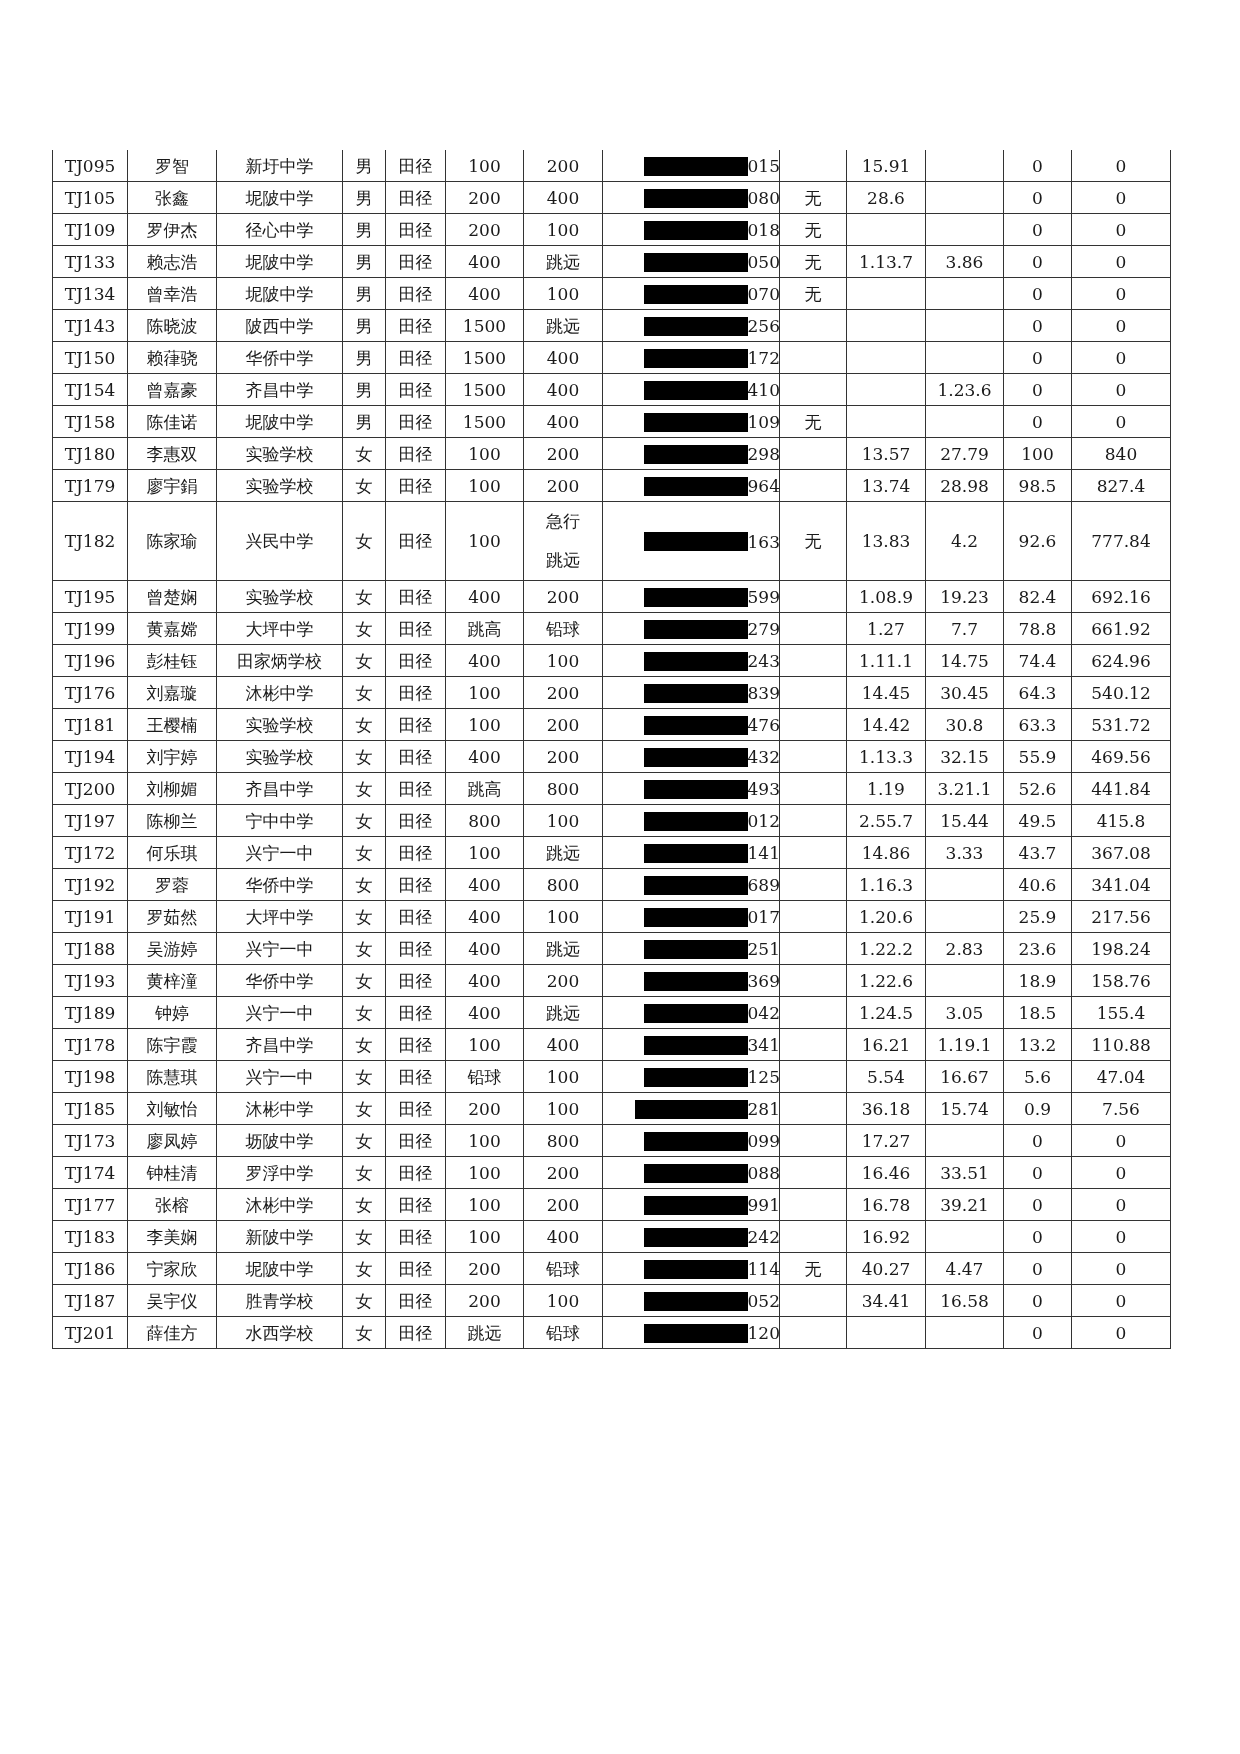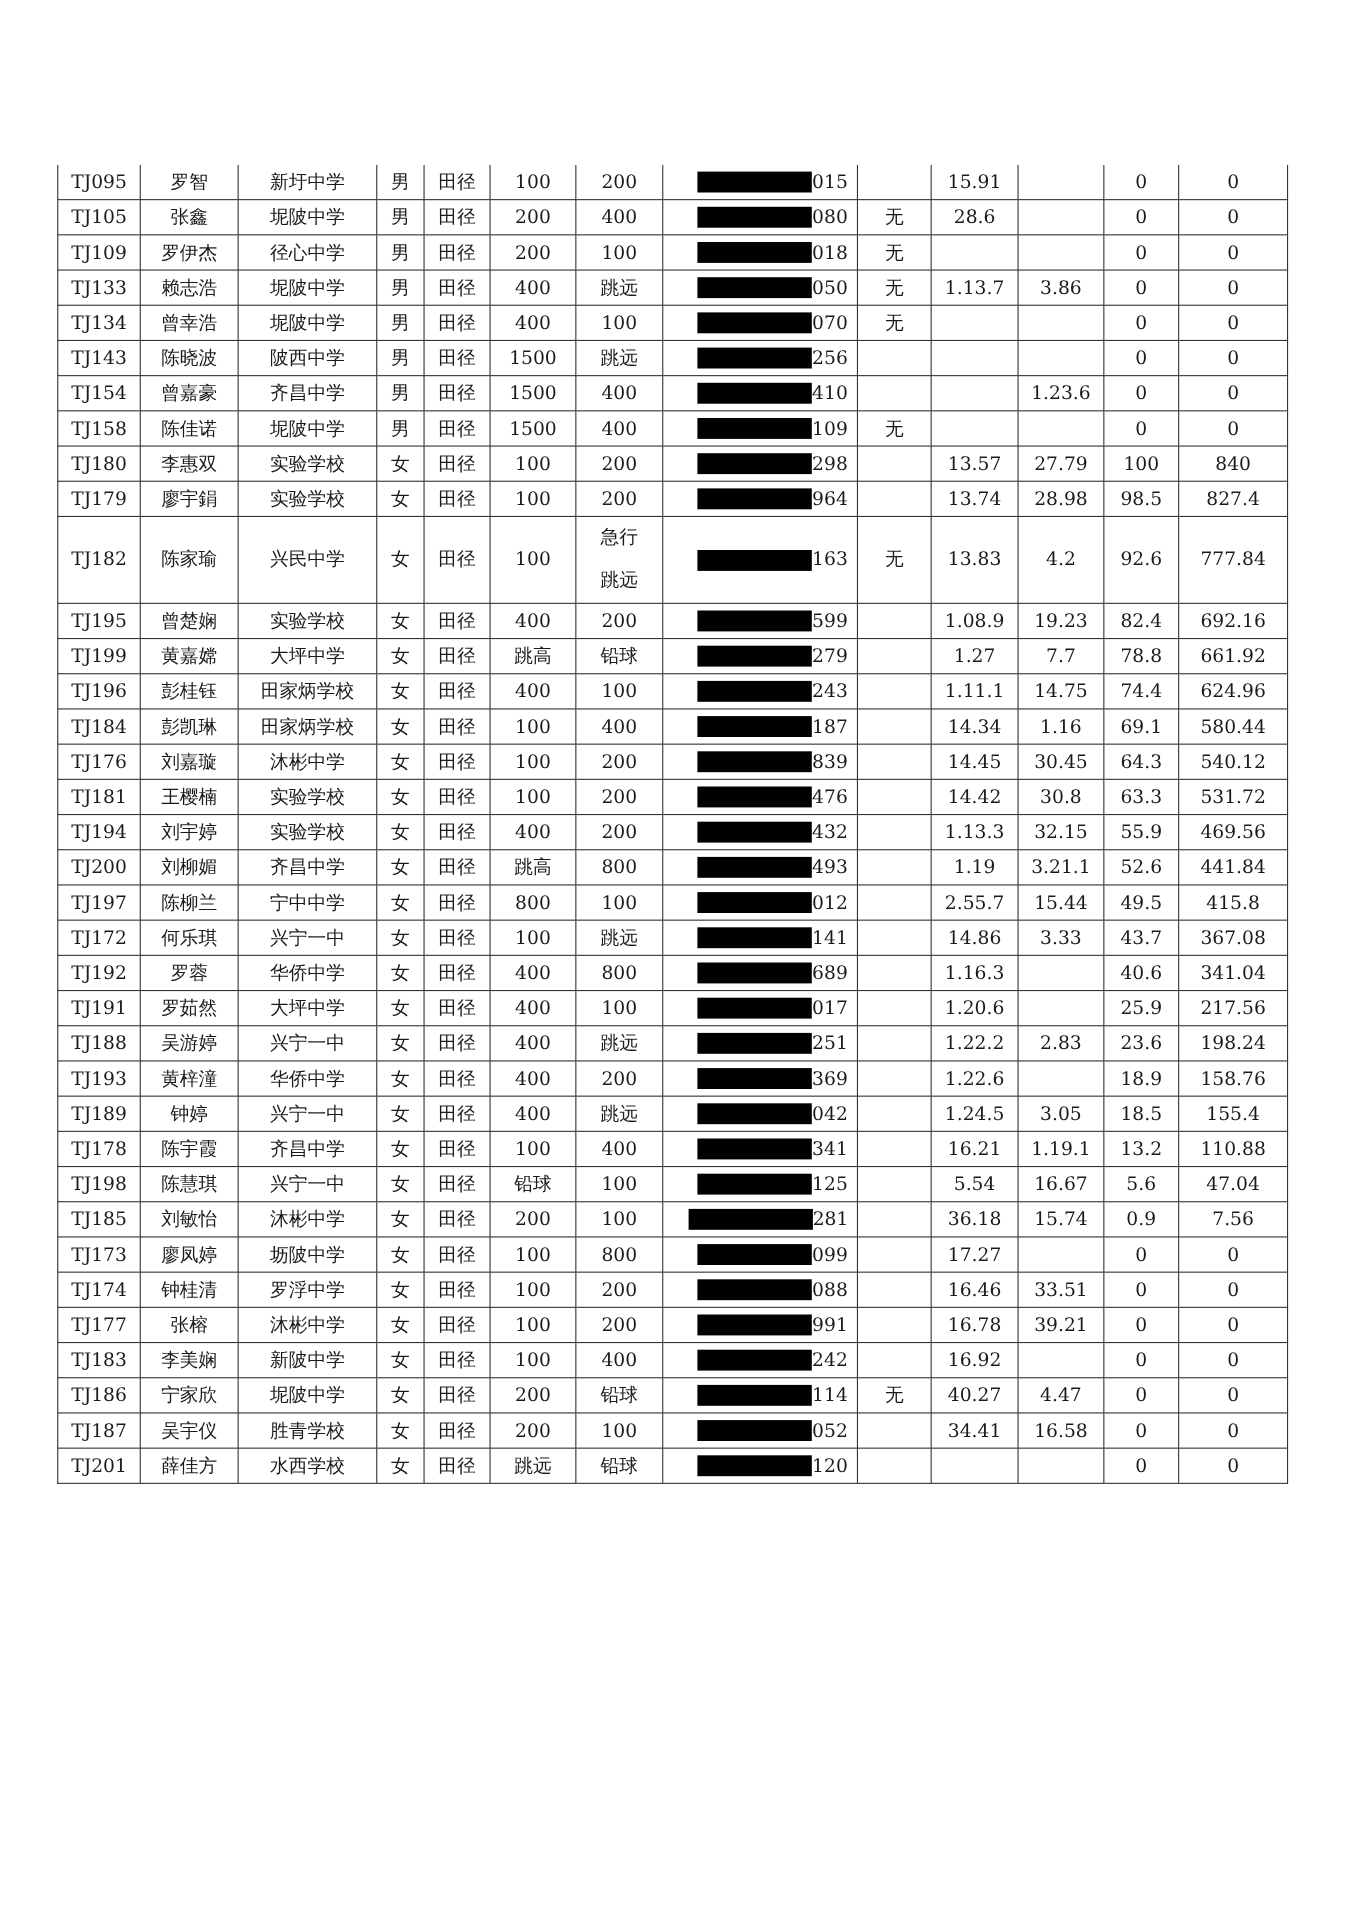--- a/index.html
+++ b/index.html
@@ -16,21 +16,21 @@
     border-bottom: 1.5px solid #333; border-top: none;
     height: 31px; padding: 0; text-align: center; vertical-align: middle;
     font-size: 17px; line-height: 20px; white-space: nowrap;
   }
   table.results tr.tall td { height: 64px; }
   table.results td.wrap { white-space: normal; line-height: 39px; }
   td.cid { position: relative; }
   .redact { display: inline-block; width: 104px; height: 19px; background: #000; vertical-align: middle; margin-right: 0; }
   .redact.wide { width: 113px; margin-left: -8px; }
   .idtail { display: inline-block; vertical-align: middle; font-size: 17px; }
-  .idwrap { display: inline-block; padding-left: 22px; text-align: center; width: 155px; }
+  .idwrap { display: inline-block; padding-left: 22px; text-align: right; width: 155px; }
 </style>
 </head>
 <body>
 
 <div id="page">
   <table class="results">
     <colgroup>
       <col style="width:75px">
         <col style="width:89px">
         <col style="width:126px">
@@ -147,20 +147,37 @@
     <td class="cid">
       <span class="idwrap"><span class="redact"></span><span class="idtail">256</span></span>
     </td>
     <td></td>
     <td></td>
     <td></td>
     <td>0</td>
     <td>0</td>
   </tr>
 
+  <tr>
+    <td>TJ150</td>
+    <td>赖葎骁</td>
+    <td>华侨中学</td>
+    <td>男</td>
+    <td>田径</td>
+    <td>1500</td>
+    <td>400</td>
+    <td class="cid">
+      <span class="idwrap"><span class="redact"></span><span class="idtail">172</span></span>
+    </td>
+    <td></td>
+    <td></td>
+    <td></td>
+    <td>0</td>
+    <td>0</td>
+  </tr>
 
   <tr>
     <td>TJ154</td>
     <td>曾嘉豪</td>
     <td>齐昌中学</td>
     <td>男</td>
     <td>田径</td>
     <td>1500</td>
     <td>400</td>
     <td class="cid">
@@ -292,37 +309,20 @@
     <td class="cid">
       <span class="idwrap"><span class="redact"></span><span class="idtail">243</span></span>
     </td>
     <td></td>
     <td>1.11.1</td>
     <td>14.75</td>
     <td>74.4</td>
     <td>624.96</td>
   </tr>
 
-  <tr>
-    <td>TJ184</td>
-    <td>彭凯琳</td>
-    <td>田家炳学校</td>
-    <td>女</td>
-    <td>田径</td>
-    <td>100</td>
-    <td>400</td>
-    <td class="cid">
-      <span class="idwrap"><span class="redact"></span><span class="idtail">187</span></span>
-    </td>
-    <td></td>
-    <td>14.34</td>
-    <td>1.16</td>
-    <td>69.1</td>
-    <td>580.44</td>
-  </tr>
 
 
   <tr>
     <td>TJ176</td>
     <td>刘嘉璇</td>
     <td>沐彬中学</td>
     <td>女</td>
     <td>田径</td>
     <td>100</td>
     <td>200</td>

